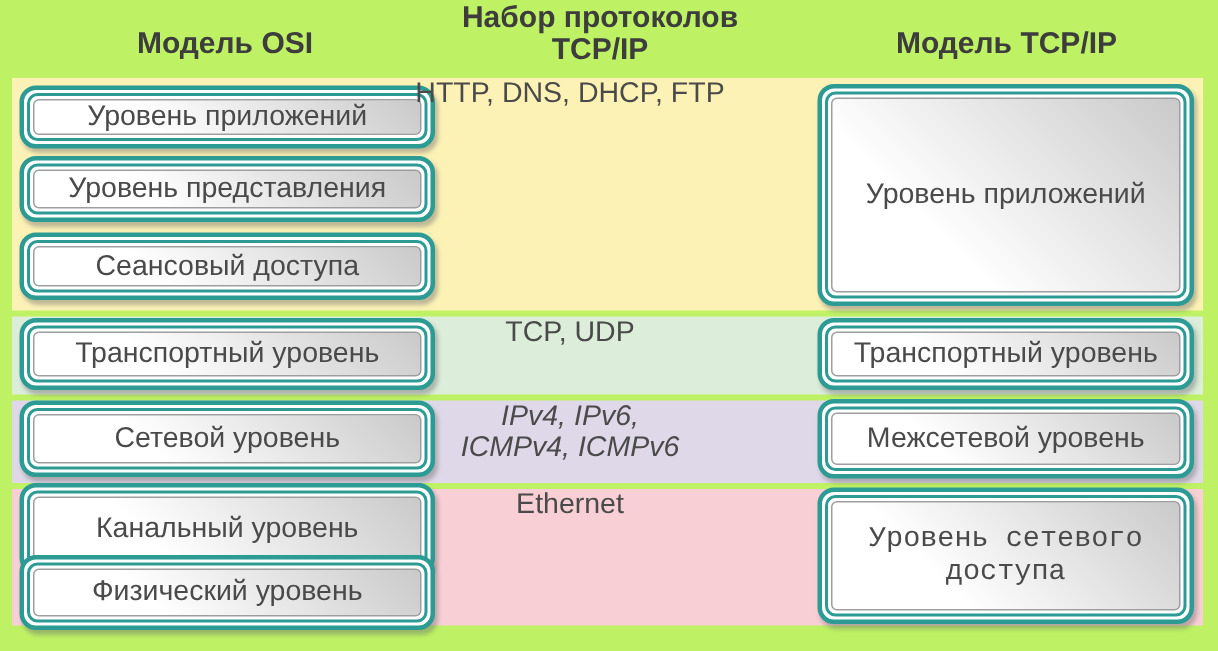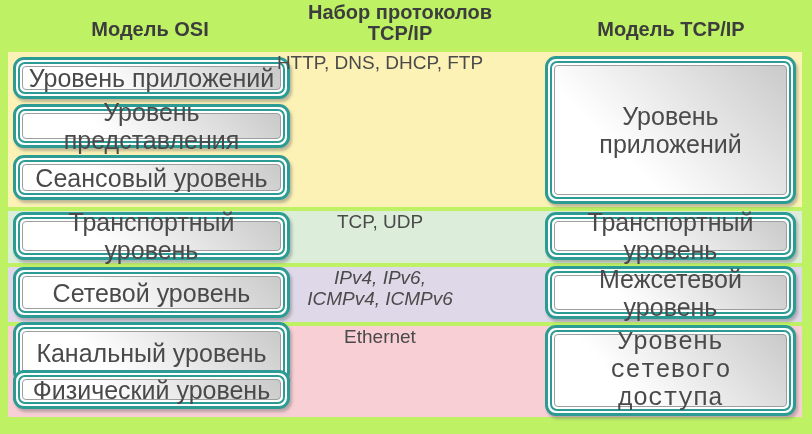--- a/index.html
+++ b/index.html
@@ -54,35 +54,35 @@
   }
   .layer-fill {
     height: 100%;
     border: 1px solid #9E9E9E;
     border-radius: 4px;
     background: linear-gradient(45deg, #ffffff 30%, #c2c2c2 110%);
     display: flex;
     align-items: center;
     justify-content: center;
     text-align: center;
-    font-size: 25px;
+    font-size: 19px;
     color: var(--box-text);
     line-height: 1.12;
   }
   .col-left  .layer-box { left: 13px;  width: 277px; }
   .col-right .layer-box { left: 545px; width: 251px; }
 
   
   .osi-1 { top: 57px;  height: 42px; }
   .osi-2 { top: 104px; height: 44px; }
   .osi-3 { top: 155px; height: 45px; }
   .osi-4 { top: 212px; height: 48px; }
   .osi-5 { top: 267px; height: 51px; }
   .osi-6 { top: 322px; height: 61px; }
-  .osi-7 { top: 370px; height: 39px; }
+  .osi-7 { top: 370px; height: 50px; }
 
   
   .tcp-1 { top: 56px;  height: 148px; }
   .tcp-2 { top: 212px; height: 48px; }
   .tcp-3 { top: 266px; height: 53px; }
   .tcp-4 { top: 325px; height: 91px; }
   .tcp-4 .layer-fill span { max-width: 195px; font-family: Liberation Mono, monospace; }
 
   
   .proto {
@@ -132,21 +132,21 @@
     <div class="layer-box osi-2">
       <div class="layer-inner">
         <div class="layer-fill">
           <span>Уровень представления</span>
         </div>
       </div>
     </div>
     <div class="layer-box osi-3">
       <div class="layer-inner">
         <div class="layer-fill">
-          <span>Сеансовый уровень</span>
+          <span>Сеансовый доступа</span>
         </div>
       </div>
     </div>
     <div class="layer-box osi-4">
       <div class="layer-inner">
         <div class="layer-fill">
           <span>Транспортный уровень</span>
         </div>
       </div>
     </div>

